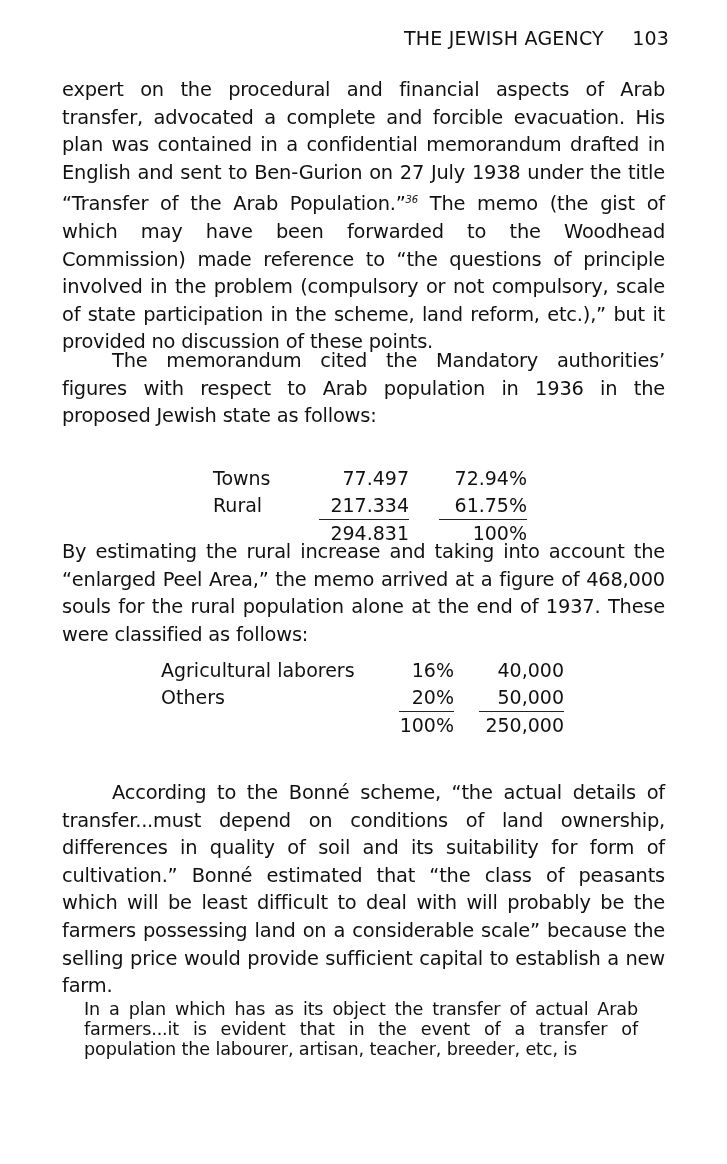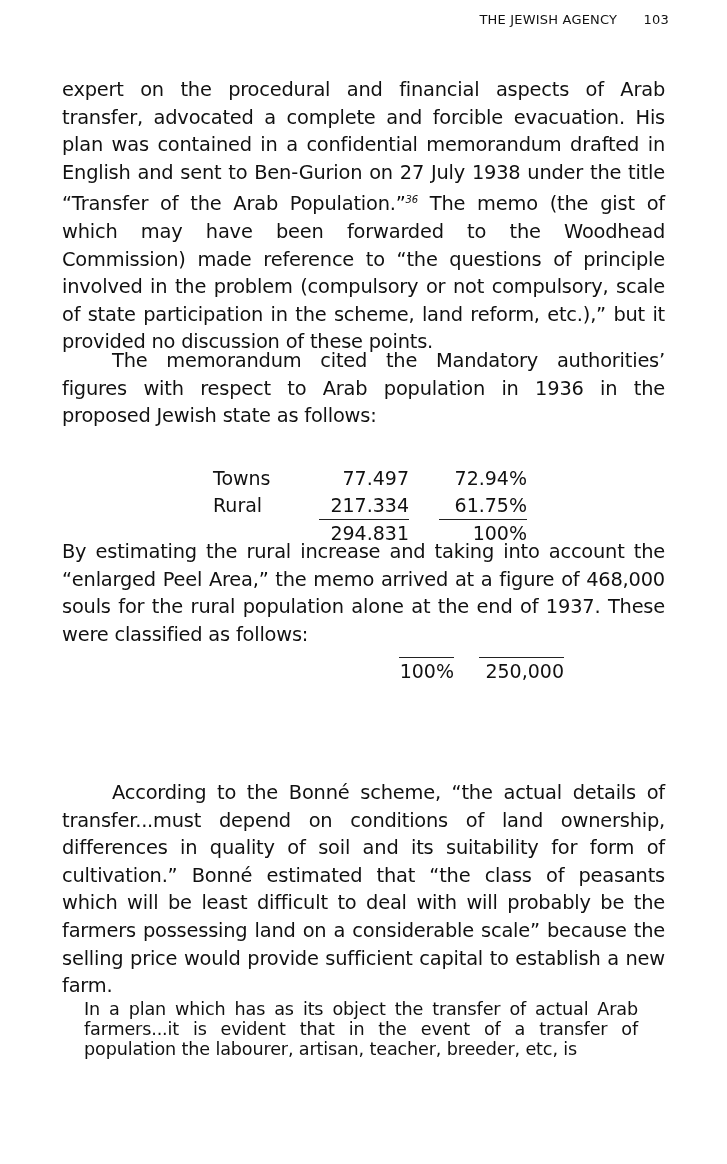--- a/index.html
+++ b/index.html
@@ -1,22 +1,22 @@
 <!DOCTYPE html>
 <html><head>
   <meta charset="utf-8">
   <style>
     html, body { margin: 0; padding: 0; background: #ffffff; }
     body {
       width: 727px; height: 1164px; position: relative; overflow: hidden;
       font-family: "DejaVu Sans", sans-serif; color: #111111;
     }
     .running-head {
-      position: absolute; top: 12px; right: 58px;
-      font-size: 13px; letter-spacing: 0.2px;
+      position: absolute; top: 27px; right: 58px;
+      font-size: 19px; letter-spacing: 0.2px;
     }
     .running-head .title { margin-right: 22px; }
     .body-text {
       position: absolute; left: 62px; width: 603px;
       font-size: 19.4px; line-height: 27.6px; text-align: justify;
       letter-spacing: -0.2px;
     }
     .body-text p { margin: 0; }
     .indent { text-indent: 50px; }
     #para1 { top: 76px; }
@@ -87,20 +87,32 @@
 </tbody>
   </table>
 
 <div class="body-text" id="para3">
   <p class="last-line-left">By estimating the rural increase and taking into account the “enlarged Peel Area,” the memo arrived at a figure of 468,000 souls for the rural population alone at the end of 1937. These were classified as follows:</p>
 </div>
 
 <table class="stats" id="table2">
   <tbody>
   <tr>
+    <td class="c-label">Agricultural laborers</td>
+    <td class="c-pct">16%</td>
+    <td class="c-gap"></td>
+    <td class="c-num">40,000</td>
+  </tr>
+  <tr>
+    <td class="c-label">Others</td>
+    <td class="c-pct">20%</td>
+    <td class="c-gap"></td>
+    <td class="c-num">50,000</td>
+  </tr>
+  <tr>
     <td class="c-label"></td>
     <td class="c-pct rule-top">100%</td>
     <td class="c-gap"></td>
     <td class="c-num rule-top">250,000</td>
   </tr>
 </tbody>
   </table>
 
 <div class="body-text" id="para4">
   <p class="indent last-line-left">According to the Bonné scheme, “the actual details of transfer...must depend on conditions of land ownership, differences in quality of soil and its suitability for form of cultivation.” Bonné estimated that “the class of peasants which will be least difficult to deal with will probably be the farmers possessing land on a considerable scale” because the selling price would provide sufficient capital to establish a new farm.</p>

